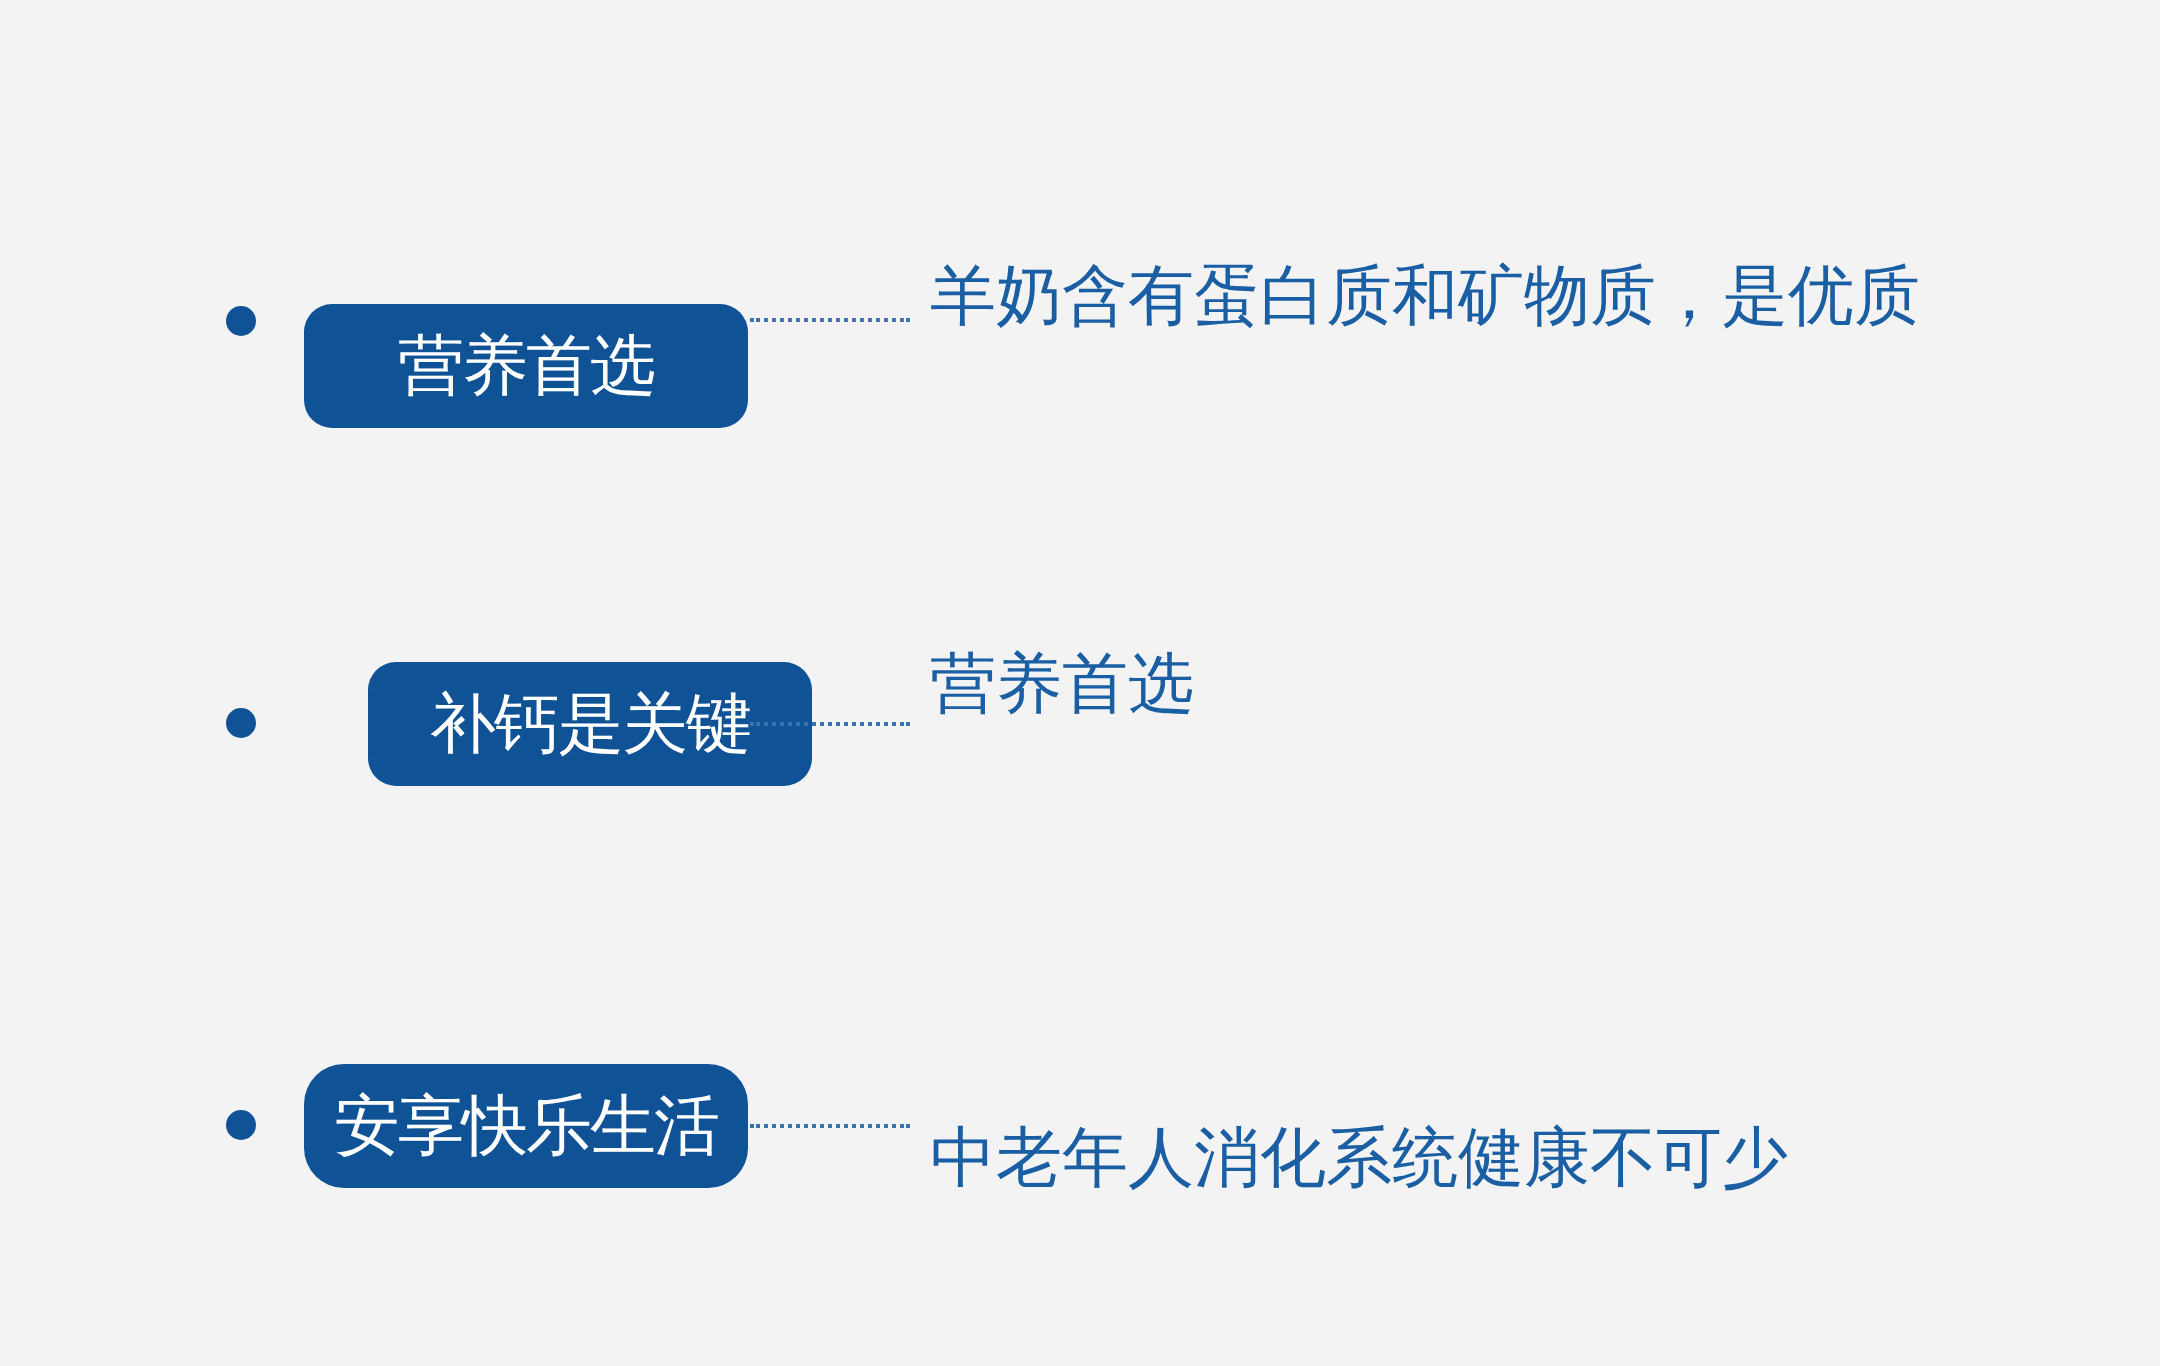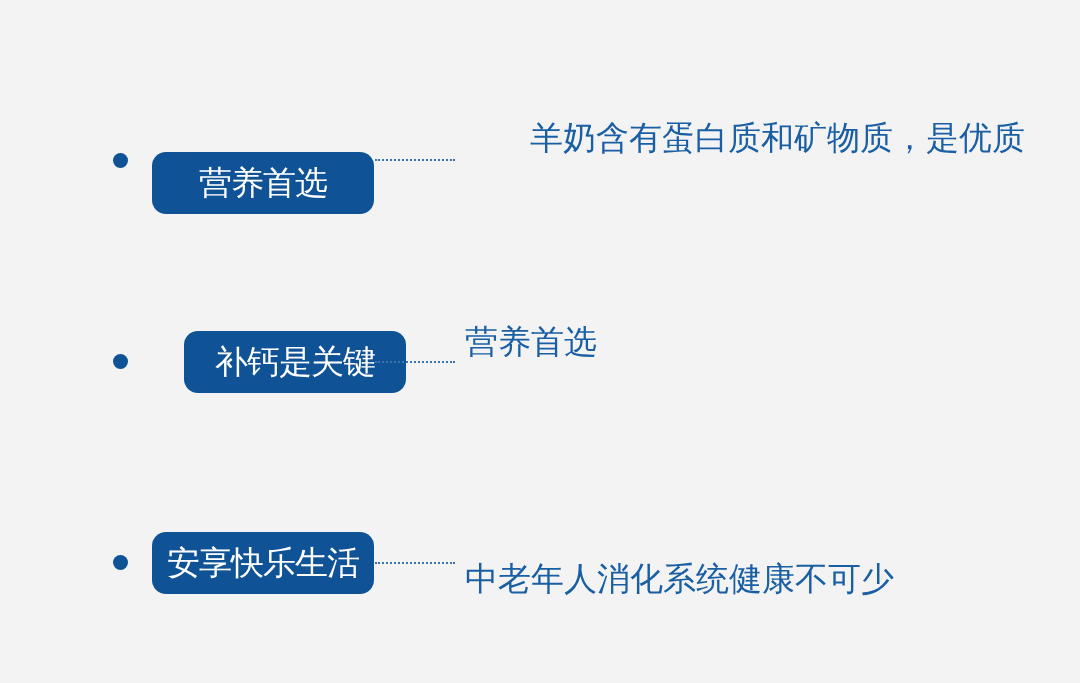--- a/index.html
+++ b/index.html
@@ -58,34 +58,34 @@
       letter-spacing: 0px;
     }
   </style>
 </head>
 <body>
 
 <div class="row" style="top:0;">
   <span class="bullet" style="top:153px;"></span>
   <div class="pill" style="top:140px;margin-top:12px;">营养首选</div>
   <span class="connector" style="top:159px;"></span>
-  <div class="desc" style="top:114px;text-align:right;">
+  <div class="desc" style="top:124px;">
     <div>羊奶含有蛋白质和矿物质，是优质</div>
   </div>
 </div>
 
 <div class="row" style="top:0;">
   <span class="bullet" style="top:354px;"></span>
   <div class="pill" style="top:331px;margin-left:32px;">补钙是关键</div>
   <span class="connector" style="top:361px;"></span>
   <div class="desc" style="top:318px;">
     <div>营养首选</div>
   </div>
 </div>
 
 <div class="row" style="top:0;">
   <span class="bullet" style="top:555px;"></span>
-  <div class="pill" style="top:532px;">安享快乐生活</div>
+  <div class="pill" style="top:532px;border-radius:20px;">安享快乐生活</div>
   <span class="connector" style="top:562px;"></span>
   <div class="desc" style="top:555px;">
     <div>中老年人消化系统健康不可少</div>
   </div>
 </div>
 
 </body></html>

